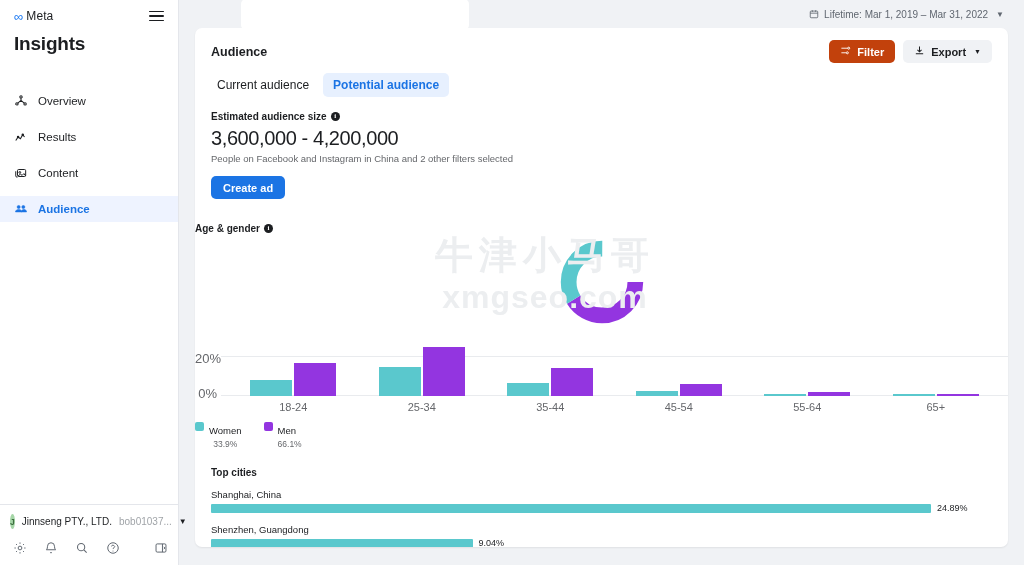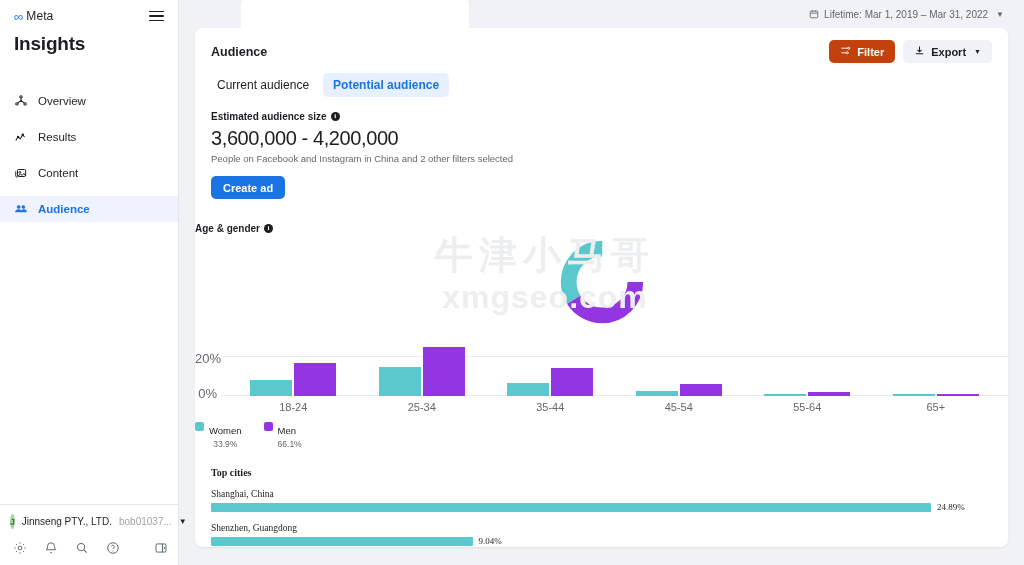--- a/index.html
+++ b/index.html
@@ -151,21 +151,21 @@
   }
   .xlab { flex: 1; text-align: center; font-size: 11px; color: #65676b; }
 
   .legend { display: flex; justify-content: flex-start; gap: 22px; margin-top: 7px; }
   .leg { display: flex; gap: 5px; }
   .swatch { width: 9px; height: 9px; border-radius: 2px; margin-top: 2px; }
   .leg-name { font-size: 9.5px; color: #1c1e21; }
   .leg-pct { font-size: 8.5px; color: #65676b; text-align: center; margin-top: 1px; }
 
   
-  .cities { padding: 0 16px; margin-top: 18px; font-family: Liberation Serif, serif; }
+  .cities { padding: 0 16px; margin-top: 18px; }
   .cities-title { font-size: 10px; font-weight: 700; color: #1c1e21; }
   .city { margin-top: 11px; }
   .city-name { font-size: 9.5px; color: #1c1e21; }
   .city-bar-row { display: flex; align-items: center; gap: 6px; margin-top: 3px; }
   .city-bar { height: 9px; background: #5ac8cd; border-radius: 1px; }
   .city-pct { font-size: 9px; color: #1c1e21; white-space: nowrap; }
 </style>
 </head>
 <body>
 

